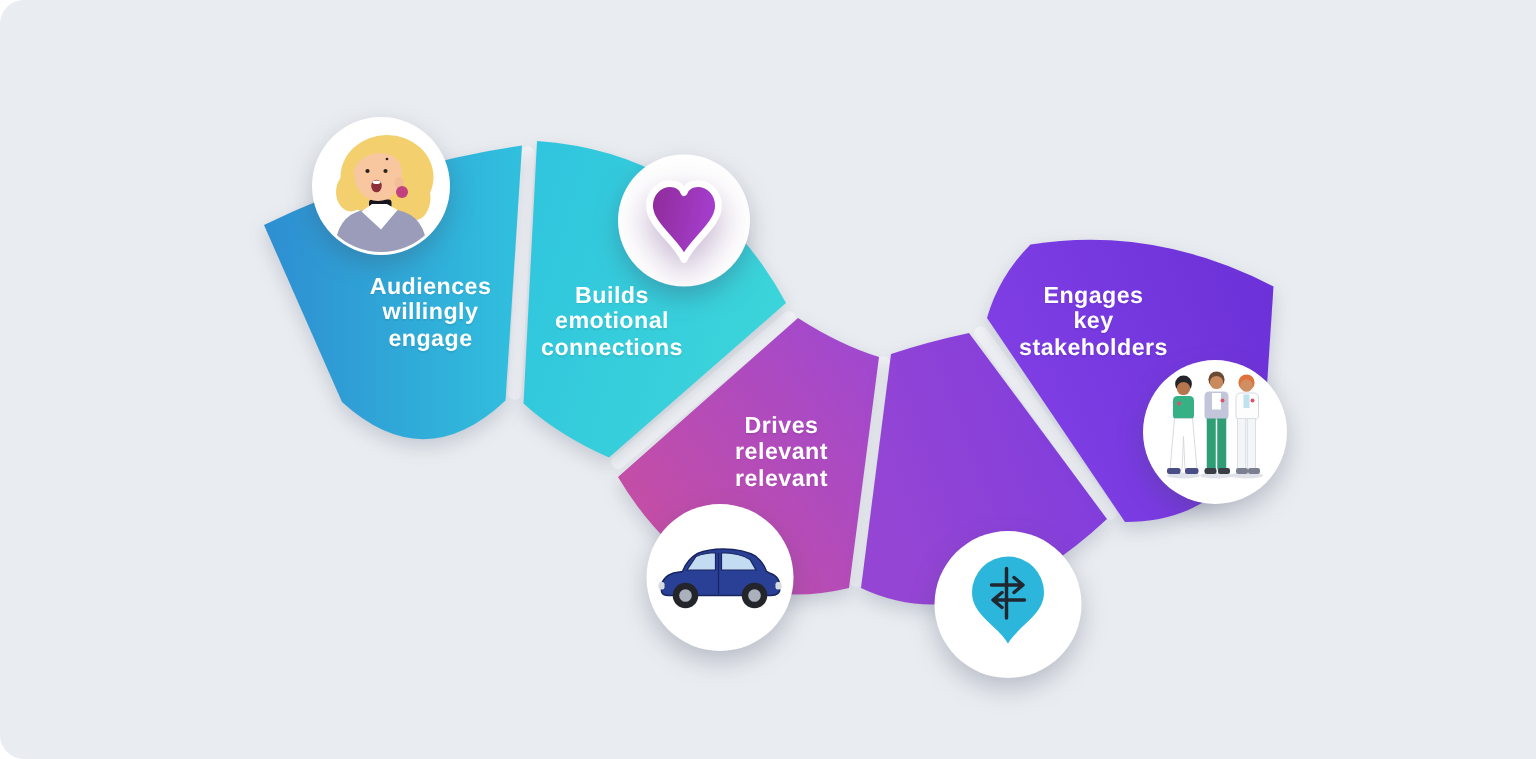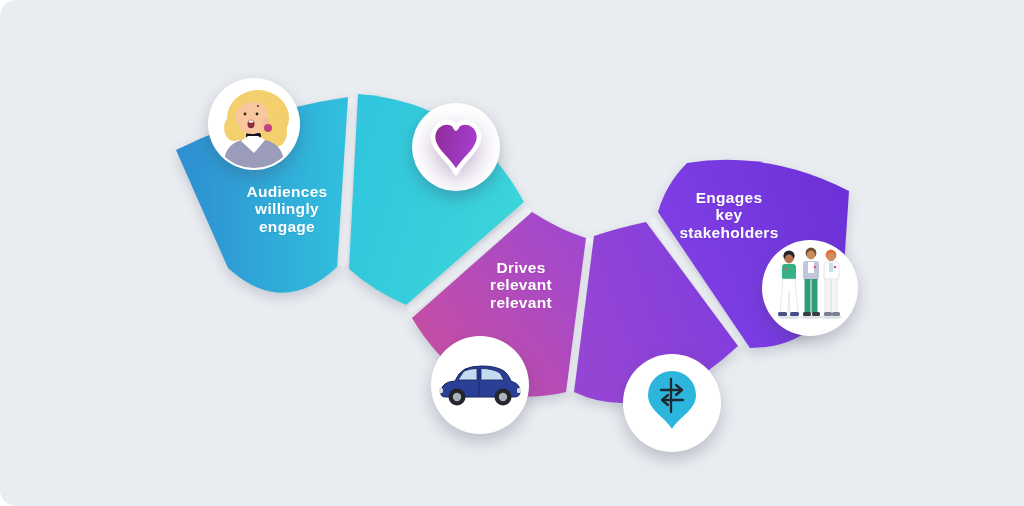--- a/index.html
+++ b/index.html
@@ -156,21 +156,26 @@
         <rect x="832" y="312" width="8" height="4" rx="1.5" fill="#7a8090"></rect>
       </g>
     </g>
   </svg>
 
   <div class="label" style="left:287px;top:209px">
     <span>Audiences</span>
     <span>willingly</span>
     <span>engage</span>
   </div>
-  <div class="label" style="left:521px;top:285px">
+  <div class="label" style="left:408px;top:215px">
+    <span>Builds</span>
+    <span>emotional</span>
+    <span>connections</span>
+  </div>
+  <div class="label" style="left:521px;top:302px">
     <span>Drives</span>
     <span>relevant</span>
     <span>relevant</span>
   </div>
   <div class="label" style="left:729px;top:215px">
     <span>Engages</span>
     <span>key</span>
     <span>stakeholders</span>
   </div>
 </div>

